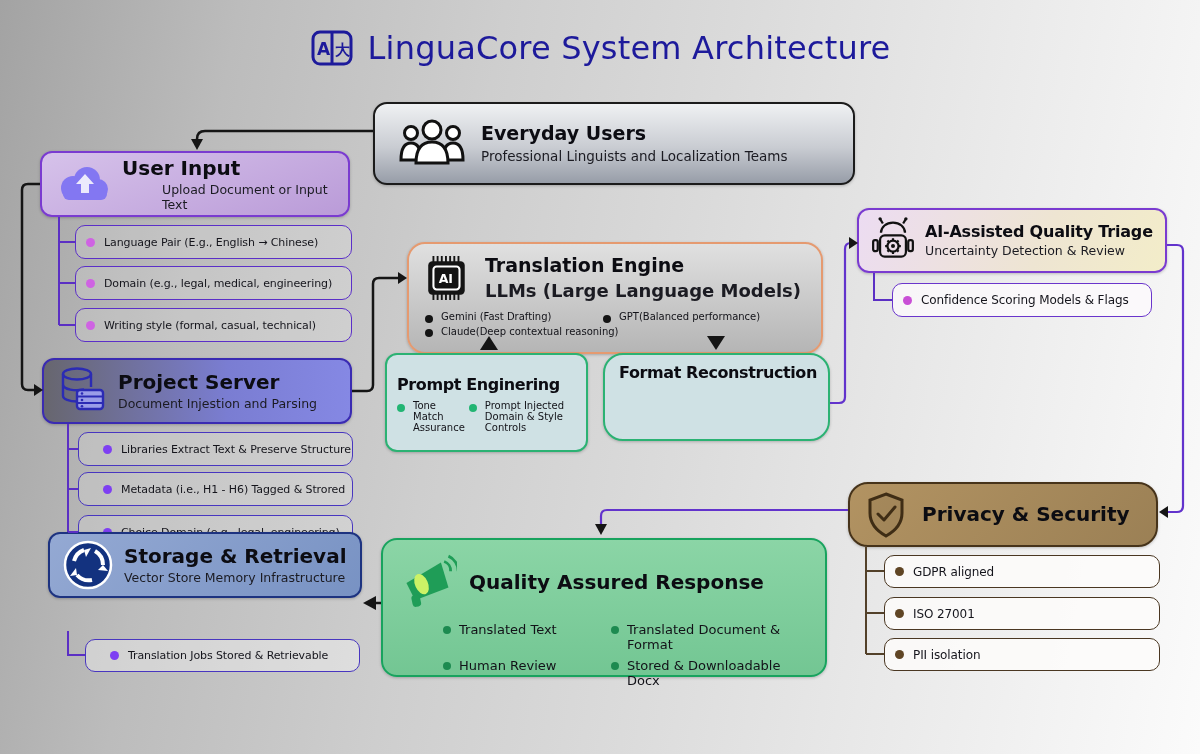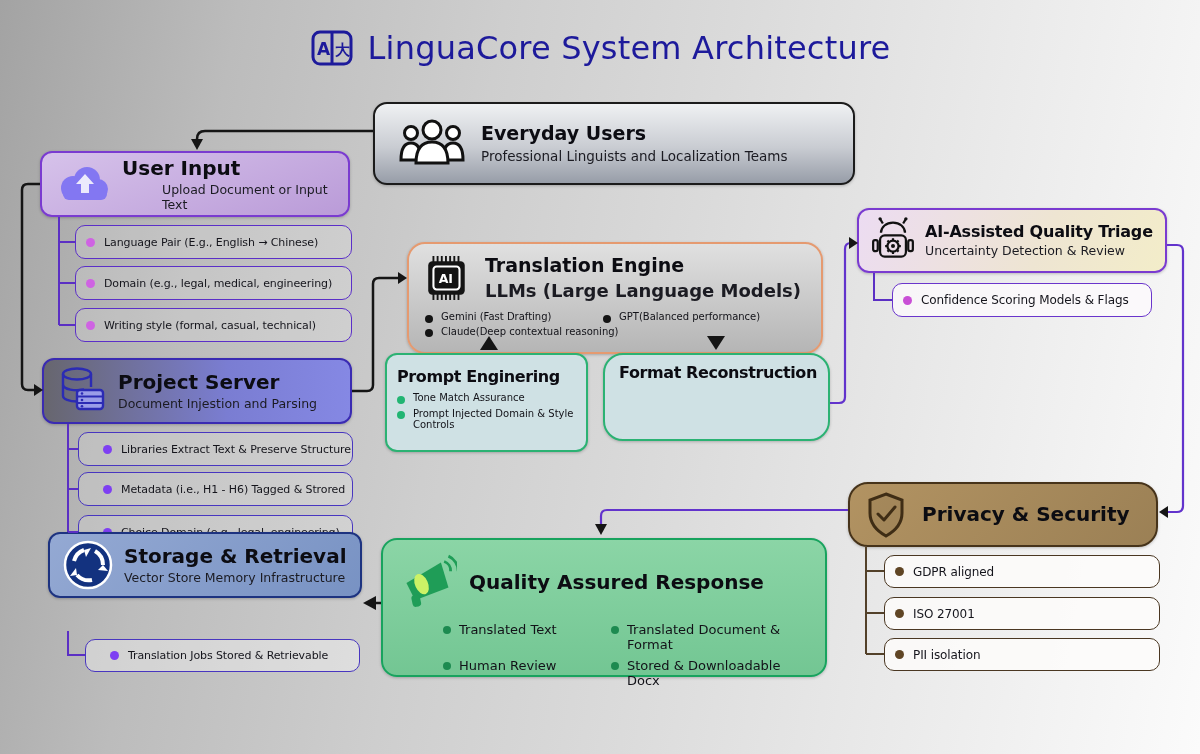--- a/index.html
+++ b/index.html
@@ -30,25 +30,25 @@
     background:linear-gradient(135deg,#94a9d3,#7892c3);}
   #nodeStorage .h1{font-size:20px;} #nodeStorage .sub{font-size:12.5px;margin-top:2px;}
   #nodeTE{left:407px;top:218px;width:416px;height:112px;border:2px solid #e59a70;border-radius:18px;
     background:linear-gradient(180deg,#e0e0e0,#b5b5b5);display:block;padding:10px 14px 8px;margin-top:24px;}
   #nodeTE .h1{font-size:19px;} #nodeTE .sub{font-size:18px;font-weight:bold;margin-top:3px;}
   .te-head{display:flex;align-items:center;gap:14px;}
   .te-grid{display:grid;grid-template-columns:178px 1fr;margin-top:9px;row-gap:3px;margin-left:2px;}
   .cb{display:flex;align-items:flex-start;gap:8px;font-size:10px;color:#121218;}
   .cb .dot{margin-top:3.5px;width:8px;height:8px;}
   #nodePE{left:385px;top:353px;width:203px;height:99px;border:2px solid #2bb273;border-radius:12px;
-    background:#cfe1e4;display:block;padding:12px 10px;box-sizing:border-box;}
+    background:#cfe1e4;display:block;padding:20px 10px;box-sizing:border-box;}
   #nodeFR{left:603px;top:353px;width:227px;height:88px;border:2px solid #2bb273;border-radius:20px;
     background:#cfe1e4;display:block;padding:8px 8px 8px 14px;box-sizing:border-box;}
   .gr-title{font-size:16px;font-weight:bold;letter-spacing:-.4px;color:#0c0c12;}
-  .gr-list{margin-top:6px;display:flex;flex-direction:column;gap:4px;}
+  .gr-list{margin-top:6px;display:flex;flex-direction:row;gap:4px;}
   #nodeTriage{left:857px;top:208px;width:310px;height:65px;border:2px solid #7a3bd0;border-radius:12px;
     background:linear-gradient(115deg,#ecdcf2 0%,#eee5d2 60%,#f3edc9 100%);}
   #nodeTriage .h1{font-size:16px;letter-spacing:-.2px;} #nodeTriage .sub{font-size:12.5px;margin-top:2px;}
   #nodePrivacy{left:848px;top:482px;width:310px;height:65px;border:2px solid #46331a;border-radius:20px;
     background:linear-gradient(135deg,#b29362,#9b8055);}
   #nodePrivacy .h1{font-size:20px;}
   #nodeQAR{left:381px;top:538px;width:446px;height:139px;border:2px solid #18a35e;border-radius:16px;
     background:linear-gradient(180deg,#8bd5a6,#73c693);display:block;padding:14px 16px;box-sizing:border-box;}
   #nodeQAR .h1{font-size:20px;}
   .qar-head{display:flex;align-items:center;gap:12px;}

